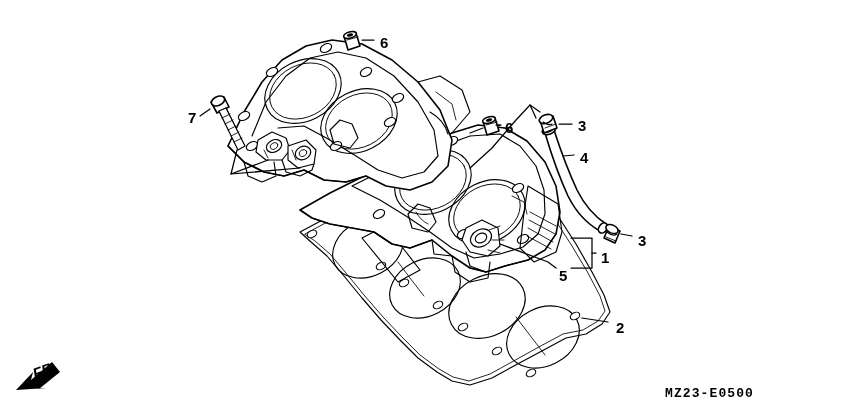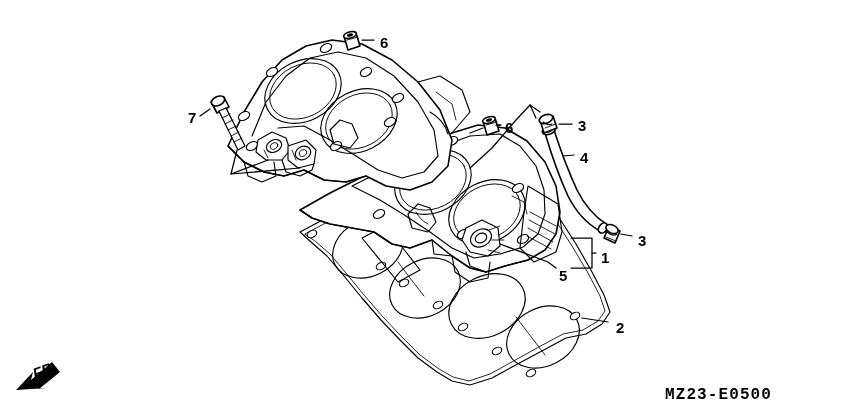--- a/index.html
+++ b/index.html
@@ -14,21 +14,21 @@
   .sld-th{fill:#fff;stroke:#000;stroke-width:1.6;stroke-linejoin:round;stroke-linecap:round;}
   .blk{fill:#000;stroke:none;}
   .lead{fill:none;stroke:#000;stroke-width:1.25;stroke-linecap:round;stroke-linejoin:round;}
   .callout{position:absolute;font-family:"Liberation Sans",sans-serif;
            font-size:15px;font-weight:700;color:#000;line-height:1;
            letter-spacing:0px;white-space:nowrap;}
   .fr-label{position:absolute;font-family:"Liberation Sans",sans-serif;
             font-size:15px;font-weight:700;font-style:italic;color:#000;
             white-space:nowrap;}
   .code{position:absolute;font-family:"Liberation Mono",monospace;
-        font-size:16px;font-weight:700;color:#000;letter-spacing:1.1px;
+        font-size:13px;font-weight:700;color:#000;letter-spacing:1.1px;
         white-space:nowrap;text-align:center;}
 </style>
 </head>
 <body>
 
 <div id="stage">
 
   <svg width="850" height="410" viewBox="0 0 850 410">
 
     <g>

